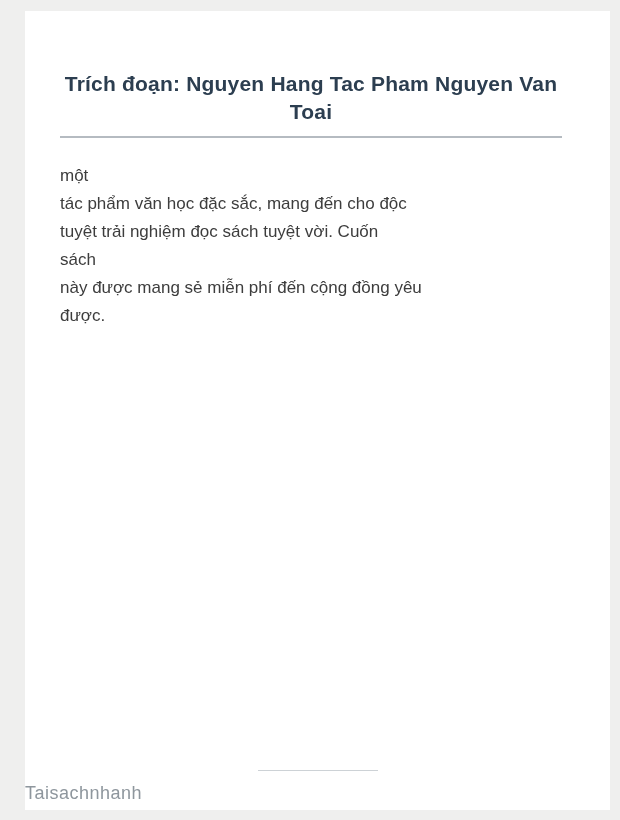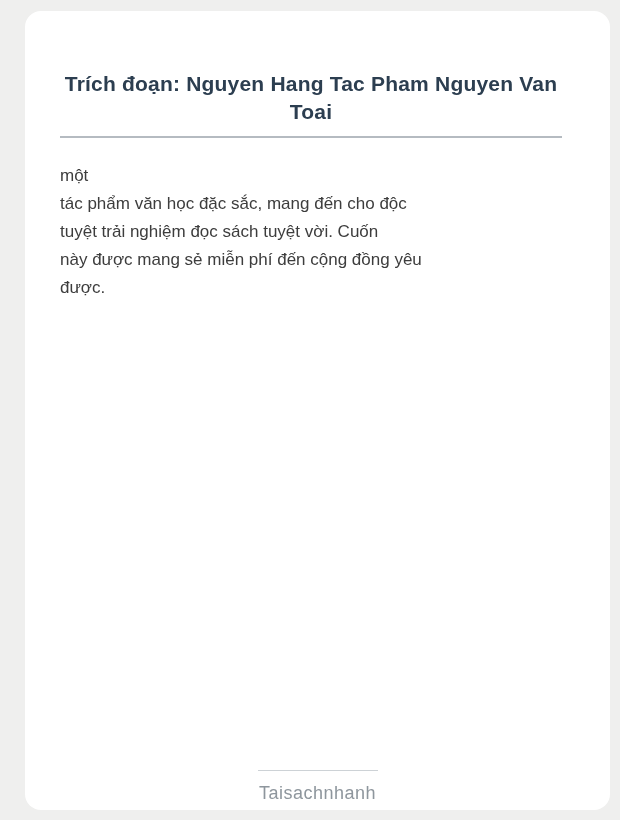--- a/index.html
+++ b/index.html
@@ -12,21 +12,20 @@
     overflow: hidden;
   }
 
   .page {
     position: absolute;
     left: 25px;
     top: 11px;
     width: 585px;
     height: 799px;
     background: #ffffff;
-    border-radius: 16px;
   }
 
   .content {
     padding: 0 48px 0 35px;
   }
 
   .doc-title {
     margin-top: 59px;
     text-align: center;
     font-size: 21px;
@@ -51,21 +50,21 @@
 
   .body-line {
     white-space: nowrap;
   }
 
   .page-footer {
     position: absolute;
     bottom: 6px;
     left: 0;
     right: 0;
-    text-align: center;
+    text-align: left;
   }
 
   .footer-divider {
     border: none;
     border-top: 1px solid #cdd2d6;
     width: 120px;
     margin: 0 auto;
   }
 
   .footer-brand {
@@ -83,20 +82,21 @@
   <div class="content">
 
     <h1 class="doc-title">Trích đoạn: Nguyen Hang Tac Pham Nguyen Van Toai</h1>
 
     <hr class="title-divider">
 
     <div class="doc-body">
       <div class="body-line">một</div>
       <div class="body-line">tác phẩm văn học đặc sắc, mang đến cho độc</div>
       <div class="body-line">tuyệt trải nghiệm đọc sách tuyệt vời. Cuốn</div>
+      <div class="body-line">sách</div>
       <div class="body-line">này được mang sẻ miễn phí đến cộng đồng yêu</div>
       <div class="body-line">được.</div>
     </div>
 
   </div>
 
   <div class="page-footer">
     <hr class="footer-divider">
     <div class="footer-brand">Taisachnhanh</div>
   </div>

